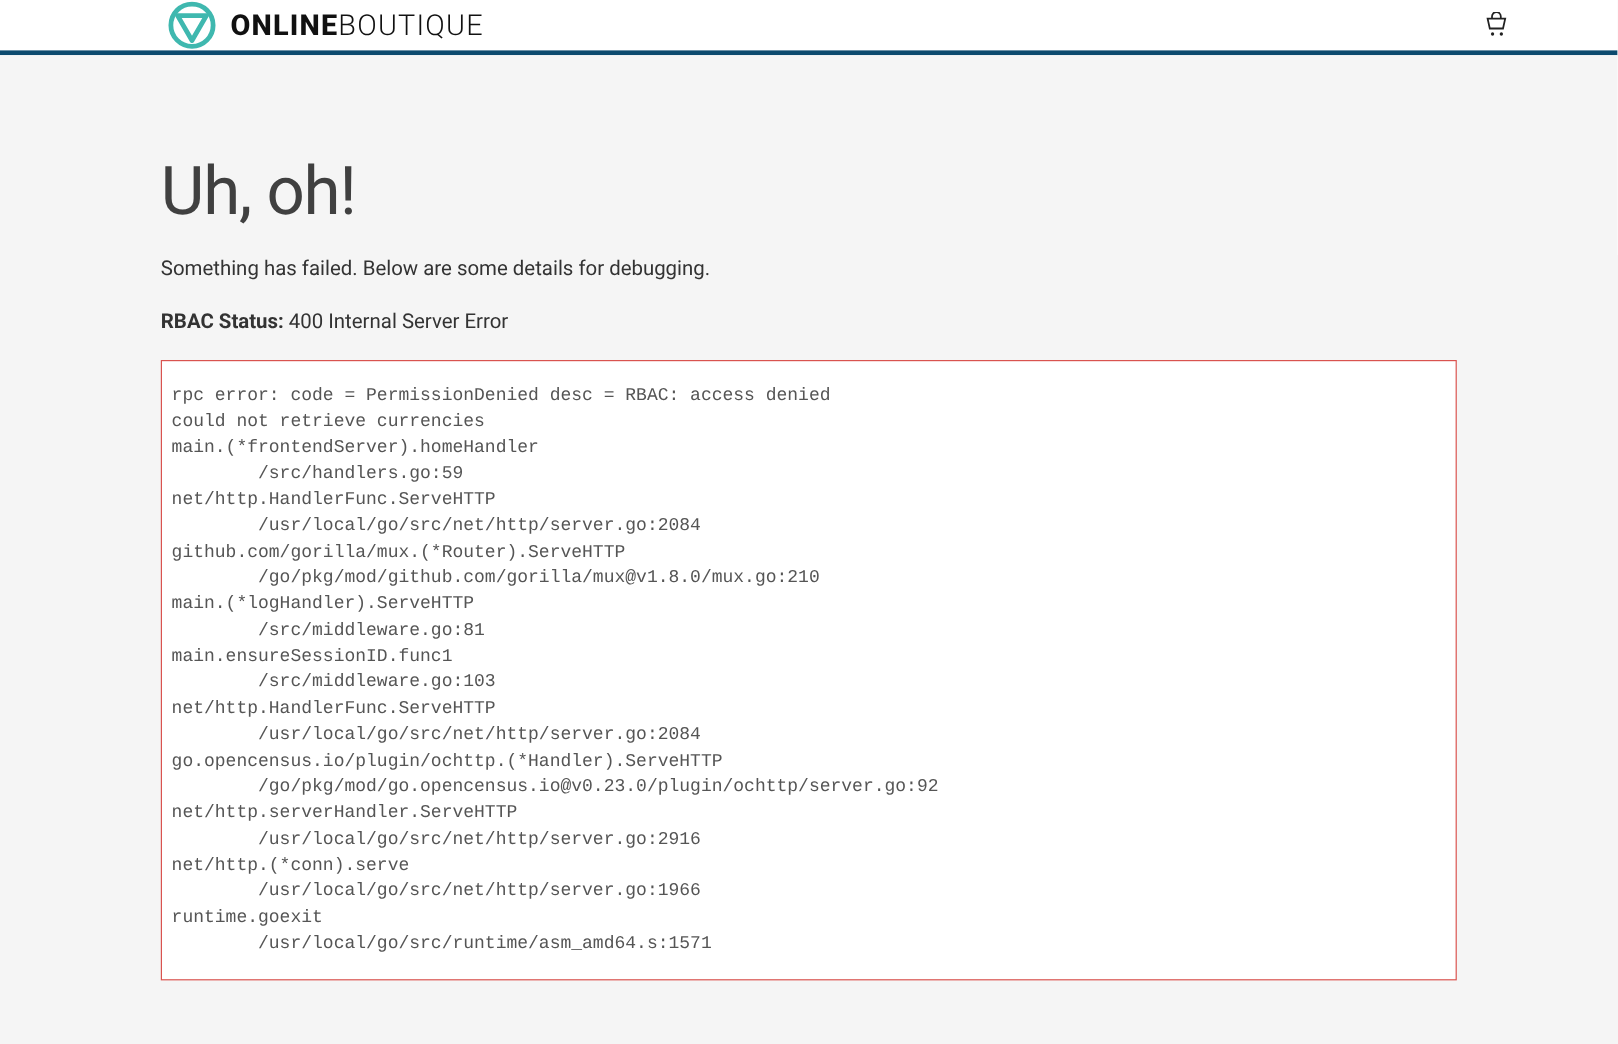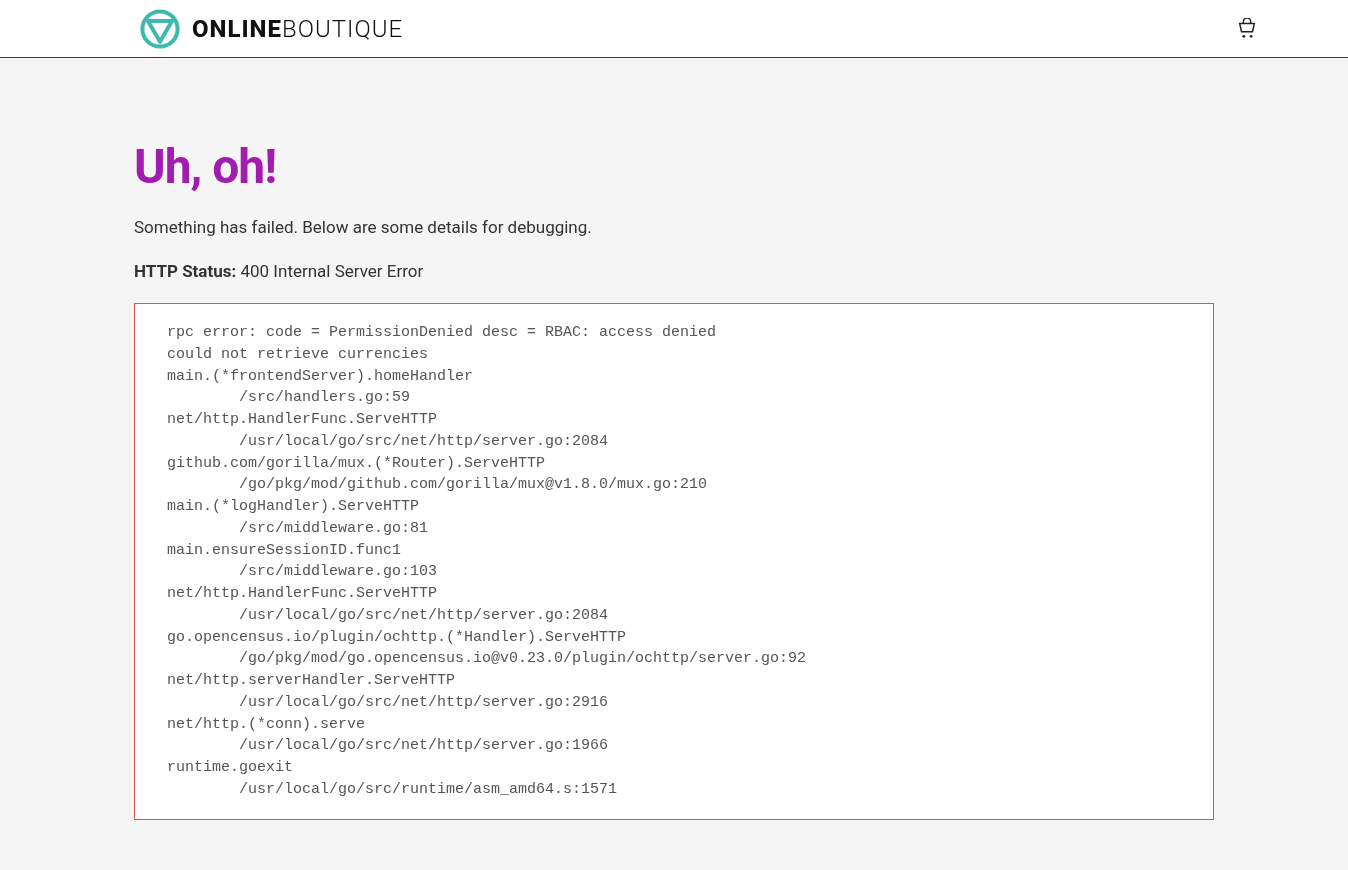--- a/index.html
+++ b/index.html
@@ -10,23 +10,23 @@
     body {
       font-family: -apple-system, BlinkMacSystemFont, 'Segoe UI', Roboto, Helvetica, Arial, sans-serif;
       background: #ffffff;
       color: #111;
     }
     .header {
       display: flex;
       align-items: center;
       justify-content: space-between;
       padding: 8px 90px 8px 140px;
-      border-bottom: 1px solid #0c4a6e;
+      border-bottom: 4px solid #0c4a6e;
       background: #fff;
-      height: 58px;
+      height: 46px;
     }
     .logo-area {
       display: flex;
       align-items: center;
       gap: 12px;
     }
     .logo-icon svg {
       width: 40px;
       height: 40px;
       display: block;
@@ -51,44 +51,44 @@
     .content-bg {
       background: #f5f5f5;
       min-height: calc(870px - 58px);
       padding: 80px 20px;
     }
     .content {
       max-width: 1080px;
       margin: 0 auto;
     }
     .title {
-      font-size: 48px;
-      font-weight: 700;
+      font-size: 56px;
+      font-weight: 400;
       letter-spacing: -1px;
-      color: #a21caf;
+      color: #404040;
       margin-bottom: 22px;
     }
     .subtitle {
       font-size: 17px;
       color: #333;
       margin-bottom: 24px;
       margin-top: 20px;
     }
     .status-line {
       font-size: 17px;
       color: #333;
       margin-bottom: 22px;
     }
     .status-line .label {
       font-weight: 700;
     }
     .stack-box {
       border: 1px solid #d9534f;
       background: #fff;
-      padding: 18px 32px;
+      padding: 18px 8px;
       overflow-x: auto;
     }
     .stack-box pre {
       font-family: 'SFMono-Regular', Consolas, 'Liberation Mono', Menlo, monospace;
       font-size: 15px;
       line-height: 1.45;
       color: #555;
       white-space: pre;
     }
   </style>
@@ -117,21 +117,21 @@
       </svg>
     </span>
   </a>
 </header>
 
 <main class="content-bg">
   <div class="content">
     <h1 class="title">Uh, oh!</h1>
     <p class="subtitle">Something has failed. Below are some details for debugging.</p>
     <p class="status-line">
-      <span class="label">HTTP Status:</span>
+      <span class="label">RBAC Status:</span>
       <span>400 Internal Server Error</span>
     </p>
     <div class="stack-box">
       <pre>rpc error: code = PermissionDenied desc = RBAC: access denied
 could not retrieve currencies
 main.(*frontendServer).homeHandler
         /src/handlers.go:59
 net/http.HandlerFunc.ServeHTTP
         /usr/local/go/src/net/http/server.go:2084
 github.com/gorilla/mux.(*Router).ServeHTTP

